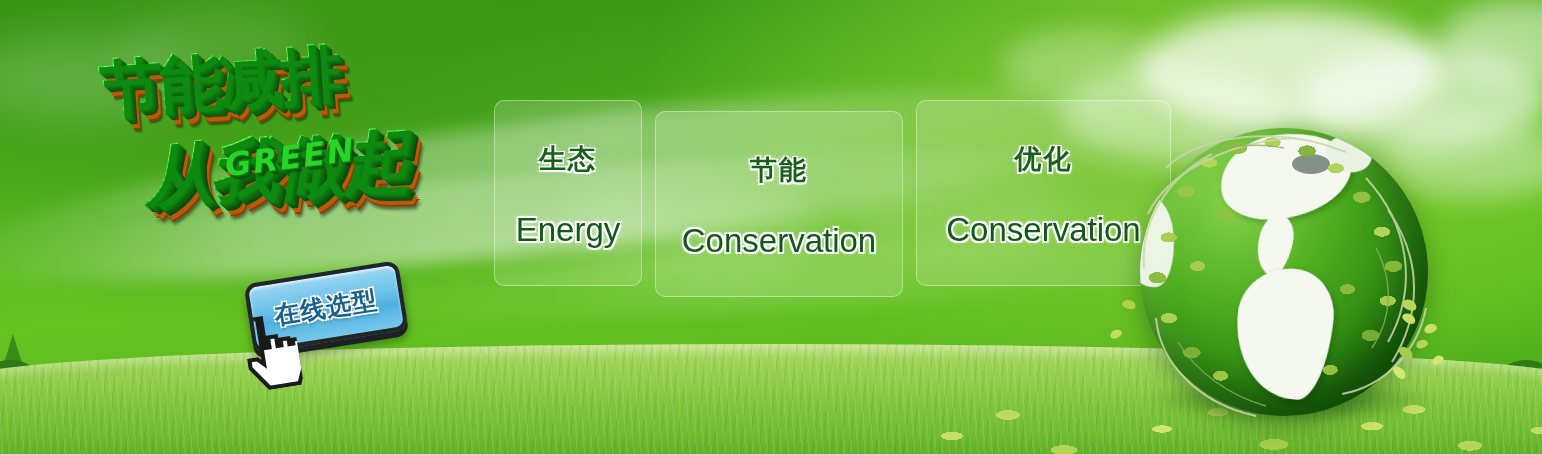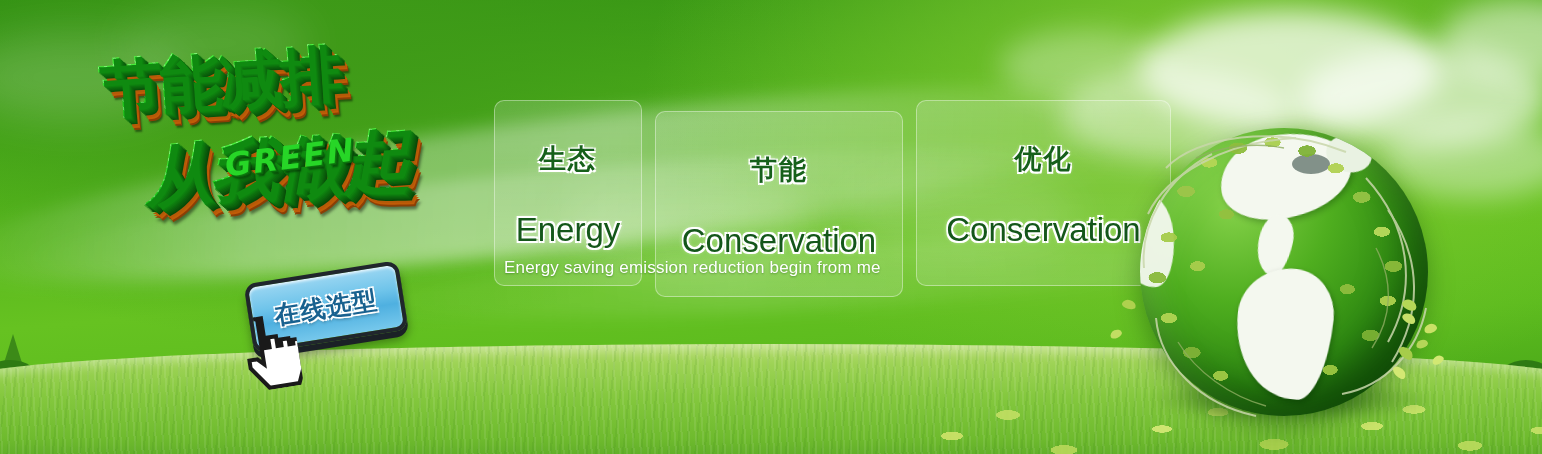--- a/index.html
+++ b/index.html
@@ -361,21 +361,20 @@
     <div class="card wide">
       <div class="card-cn">节能</div>
       <div class="card-en">Conservation</div>
     </div>
     <div class="card mid">
       <div class="card-cn">优化</div>
       <div class="card-en">Conservation</div>
     </div>
   </div>
 
-  <div class="tagline">Energy saving emission reduction begin from me</div>
 
   <div class="globe-wrap">
     <div class="globe-shadow"></div>
     <div class="globe">
       <div class="continent cont-namerica"></div>
       <div class="continent cont-green"></div>
       <div class="continent cont-bridge"></div>
       <div class="continent cont-samerica"></div>
       <div class="continent cont-afr"></div>
       <div class="continent cont-spot"></div>

